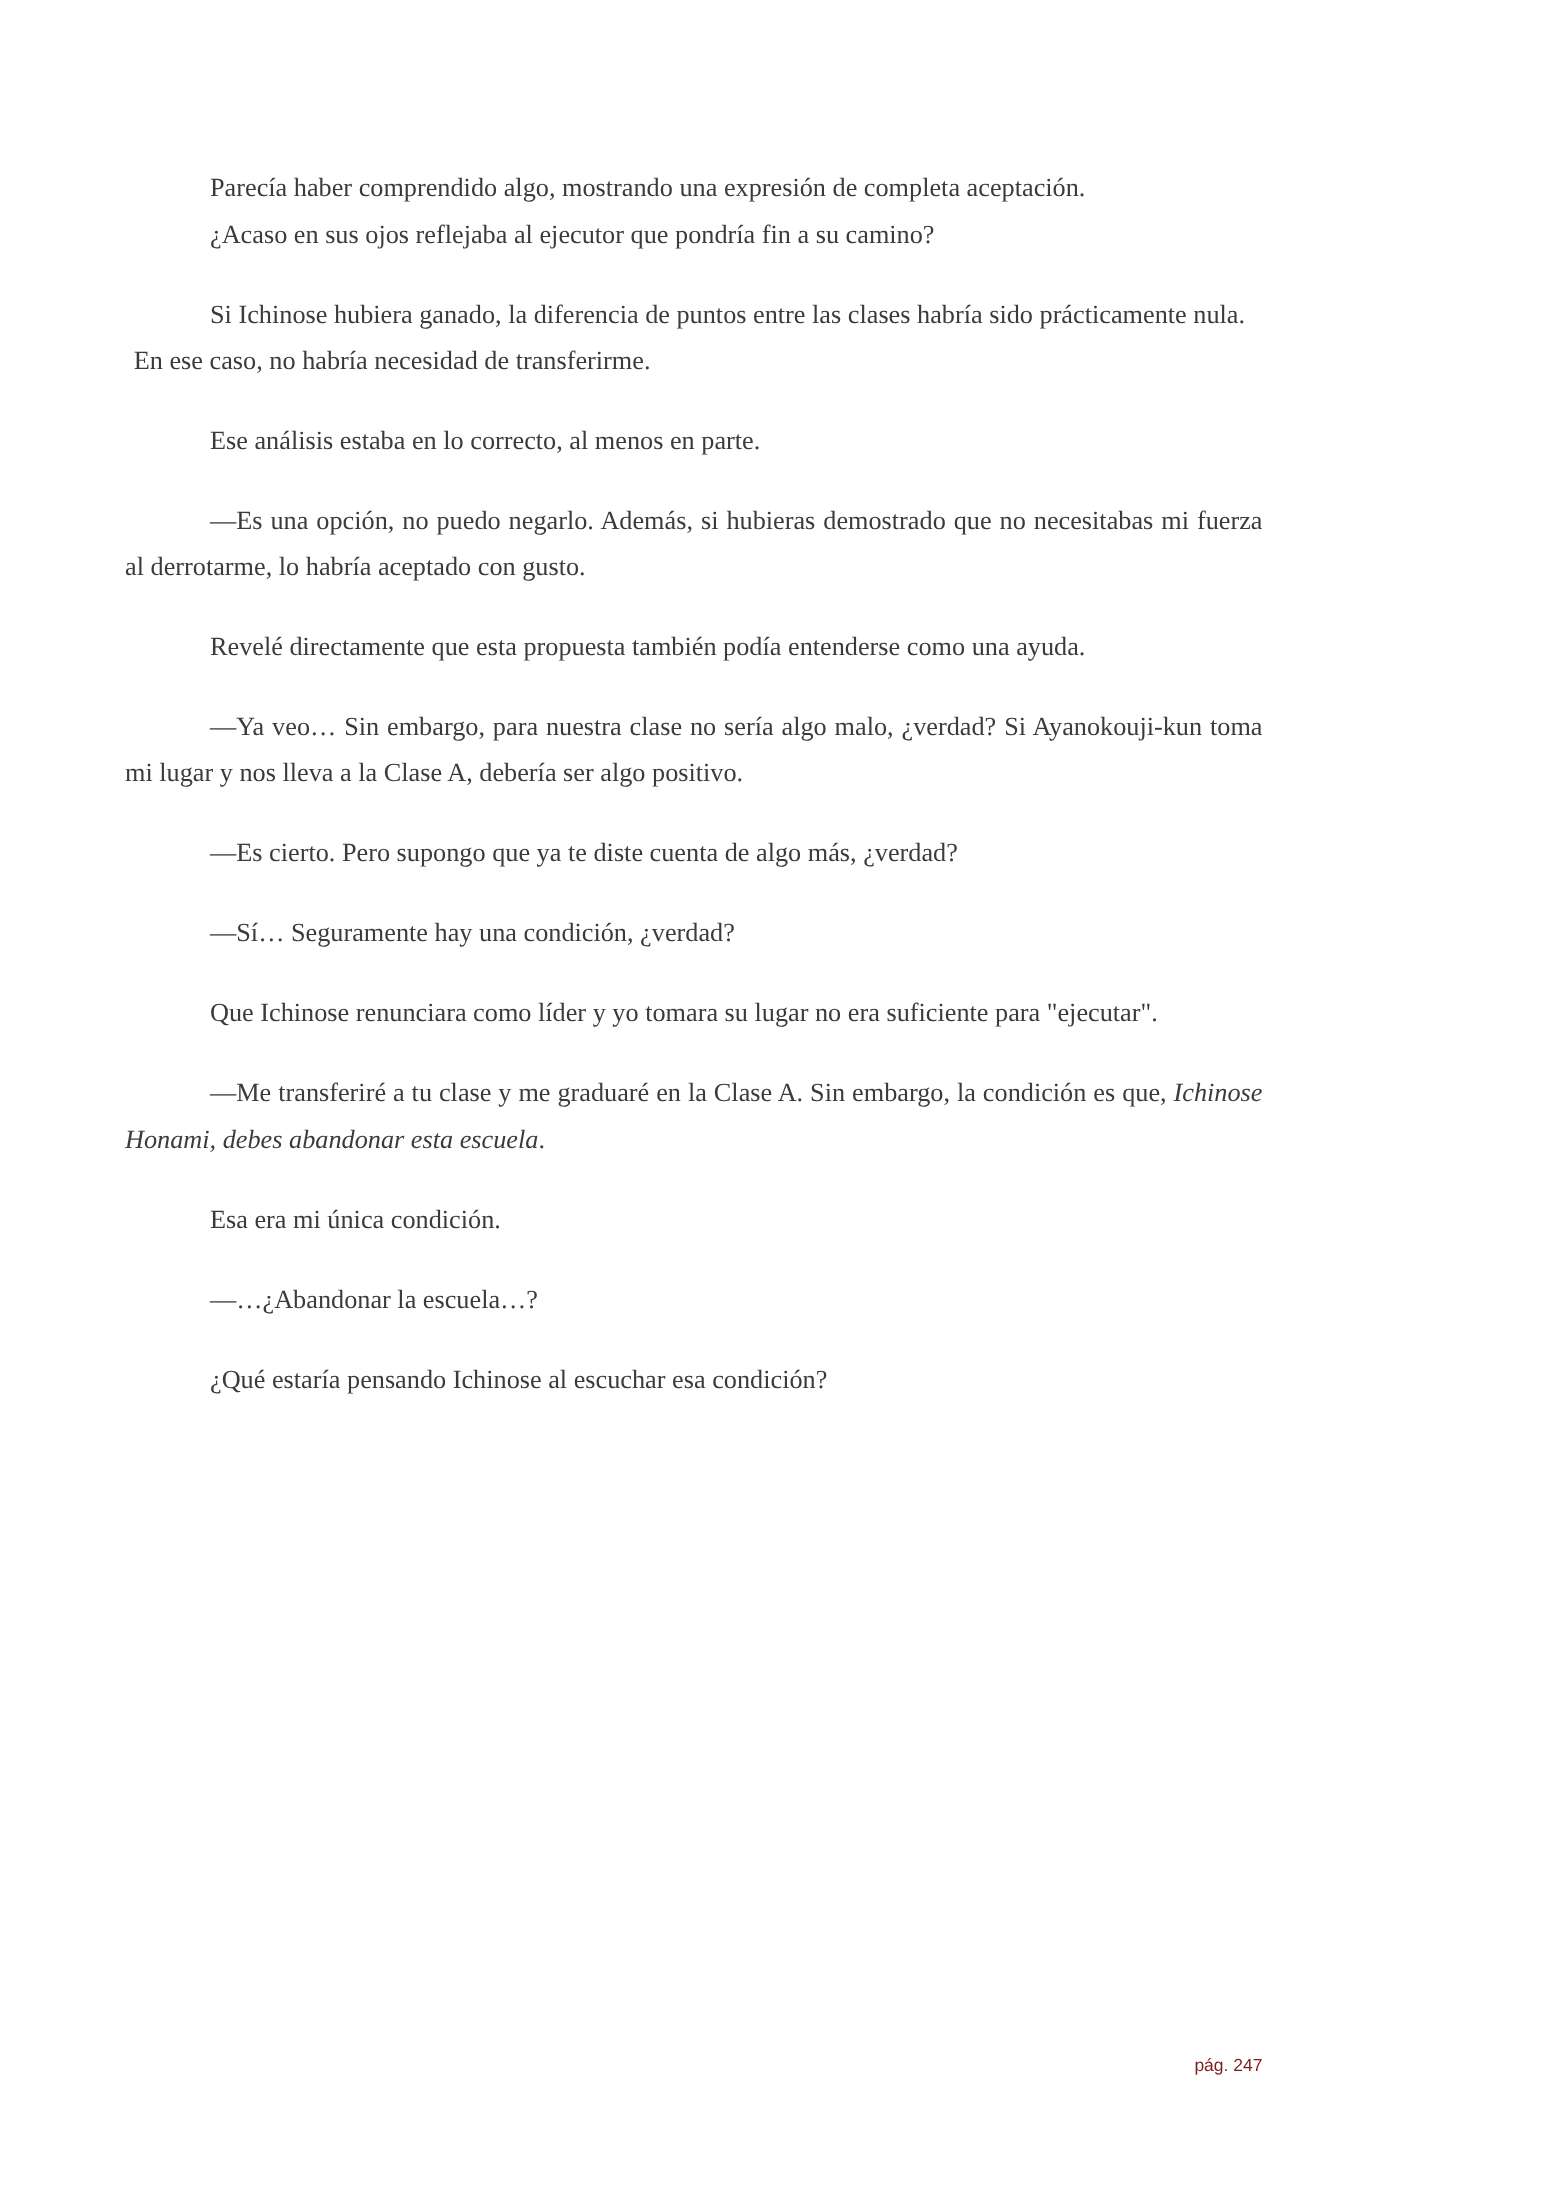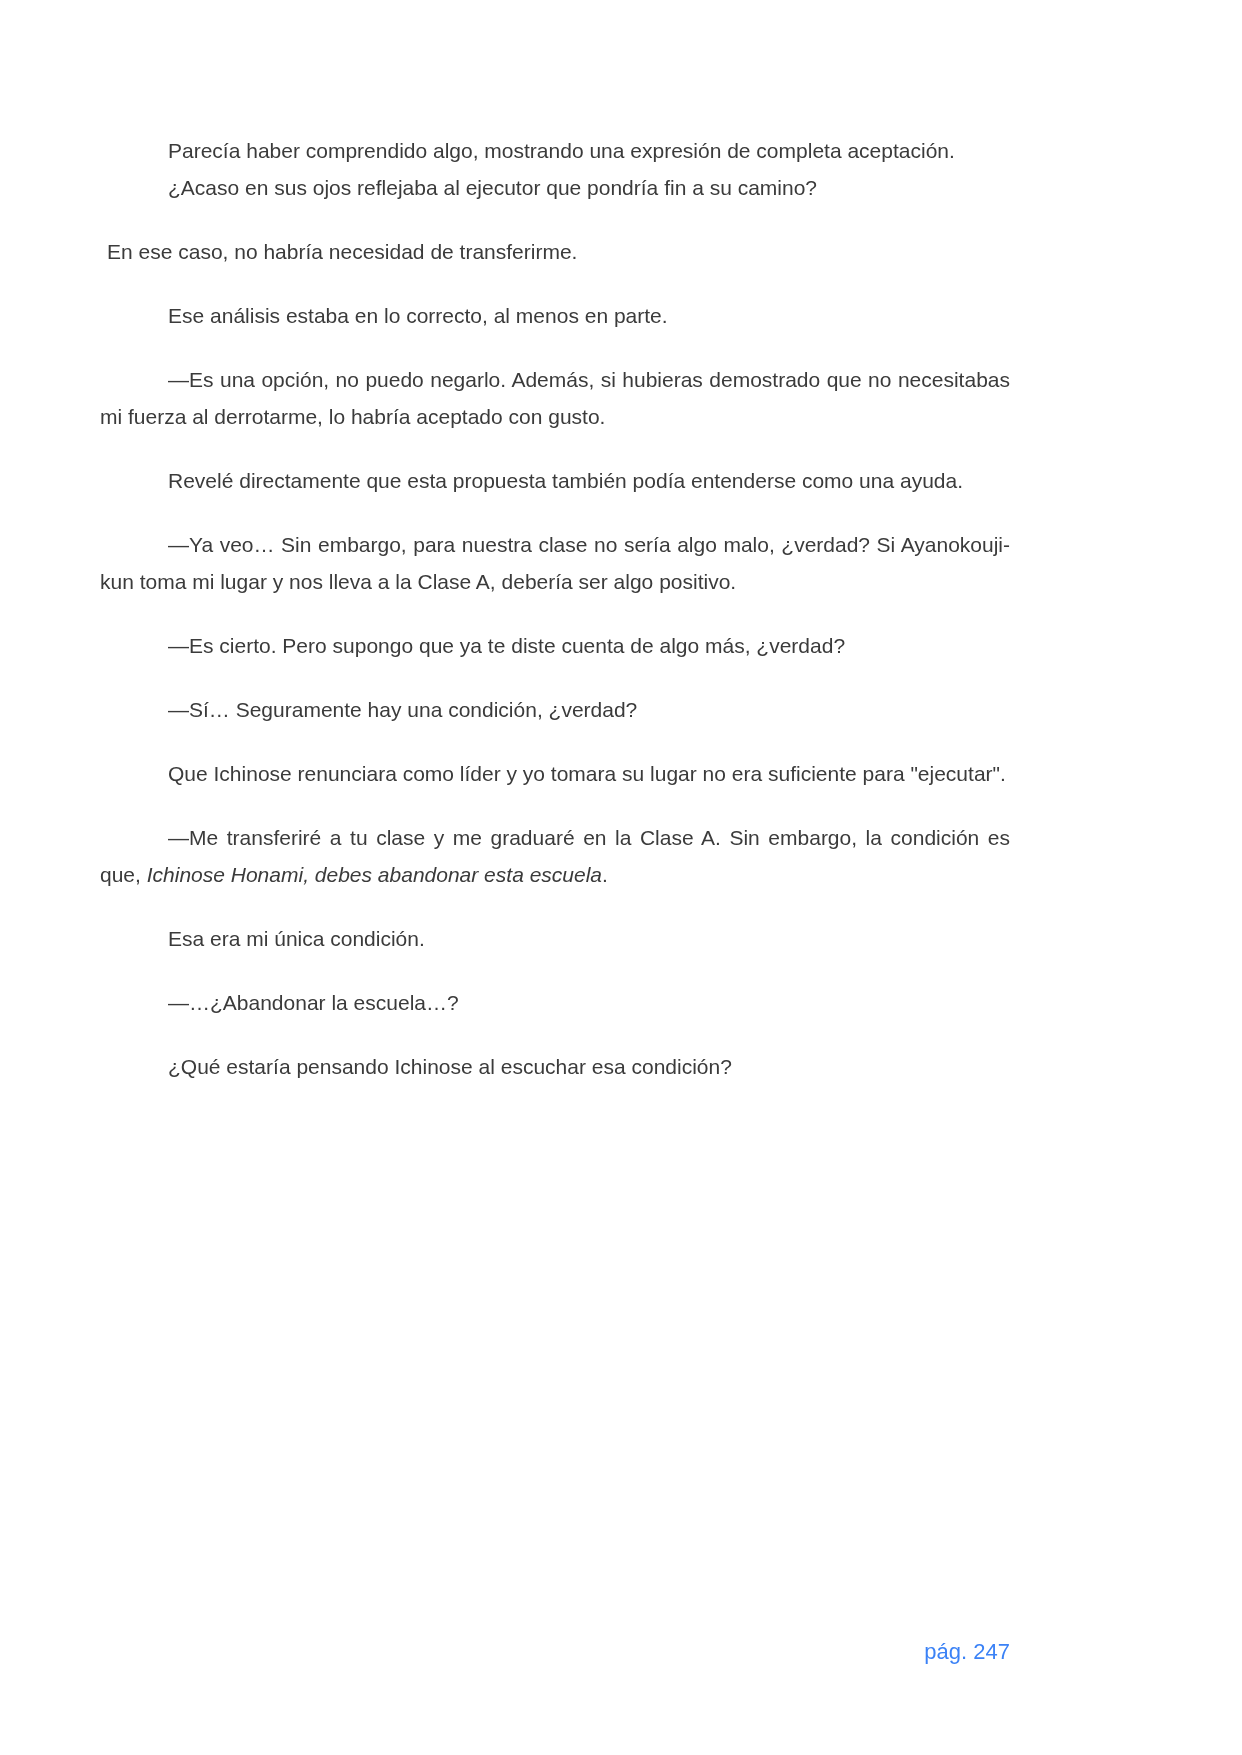--- a/index.html
+++ b/index.html
@@ -17,52 +17,54 @@
     padding: 132px 232px 120px 100px;
     font-family: "Liberation Sans", "DejaVu Sans", sans-serif;
     font-size: 21px;
     line-height: 37px;
     color: #3b3b3b;
     overflow: hidden;
   }
   .page p {
     margin: 0 0 27px 0;
     text-align: justify;
+    font-family: Liberation Serif, serif;
   }
   .page p.tight {
     margin-bottom: 0;
   }
   .page p.indent {
     text-indent: 68px;
   }
   .page p.lead-space {
     padding-left: 7px;
   }
   .page em {
     font-style: italic;
   }
   .footer {
     position: absolute;
     right: 232px;
     bottom: 92px;
-    font-size: 22px;
+    font-size: 14px;
     line-height: 22px;
-    color: #3b82f6;
+    color: #7f1d1d;
   }
 </style>
 </head>
 <body>
 
 <div class="page">
 
   <p class="indent tight">Parecía haber comprendido algo, mostrando una expresión de completa aceptación.</p>
 
   <p class="indent">¿Acaso en sus ojos reflejaba al ejecutor que pondría fin a su camino?</p>
 
 
+  <p class="indent tight">Si Ichinose hubiera ganado, la diferencia de puntos entre las clases habría sido prácticamente nula.</p>
   <p class="lead-space">En ese caso, no habría necesidad de transferirme.</p>
 
   <p class="indent">Ese análisis estaba en lo correcto, al menos en parte.</p>
 
   <p class="indent">—Es una opción, no puedo negarlo. Además, si hubieras demostrado que no necesitabas mi fuerza al derrotarme, lo habría aceptado con gusto.</p>
 
   <p class="indent">Revelé directamente que esta propuesta también podía entenderse como una ayuda.</p>
 
   <p class="indent">—Ya veo… Sin embargo, para nuestra clase no sería algo malo, ¿verdad? Si Ayanokouji-kun toma mi lugar y nos lleva a la Clase A, debería ser algo positivo.</p>
 

